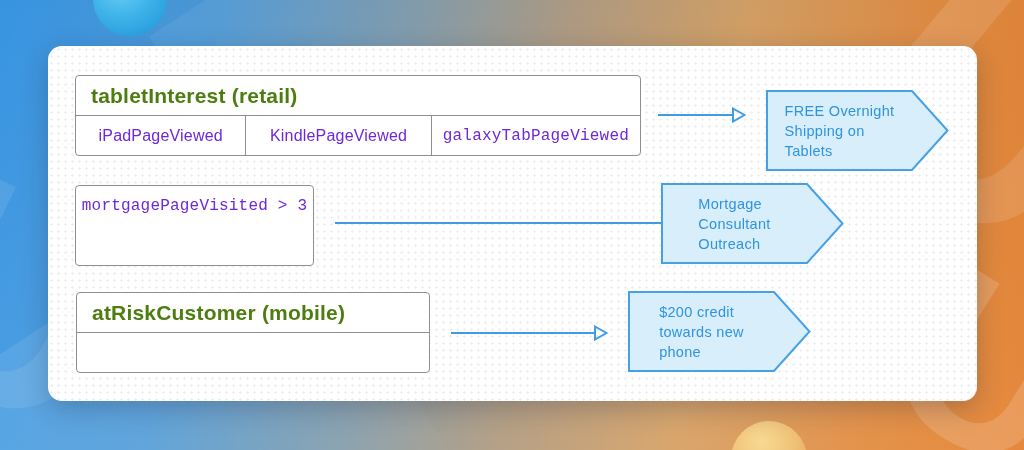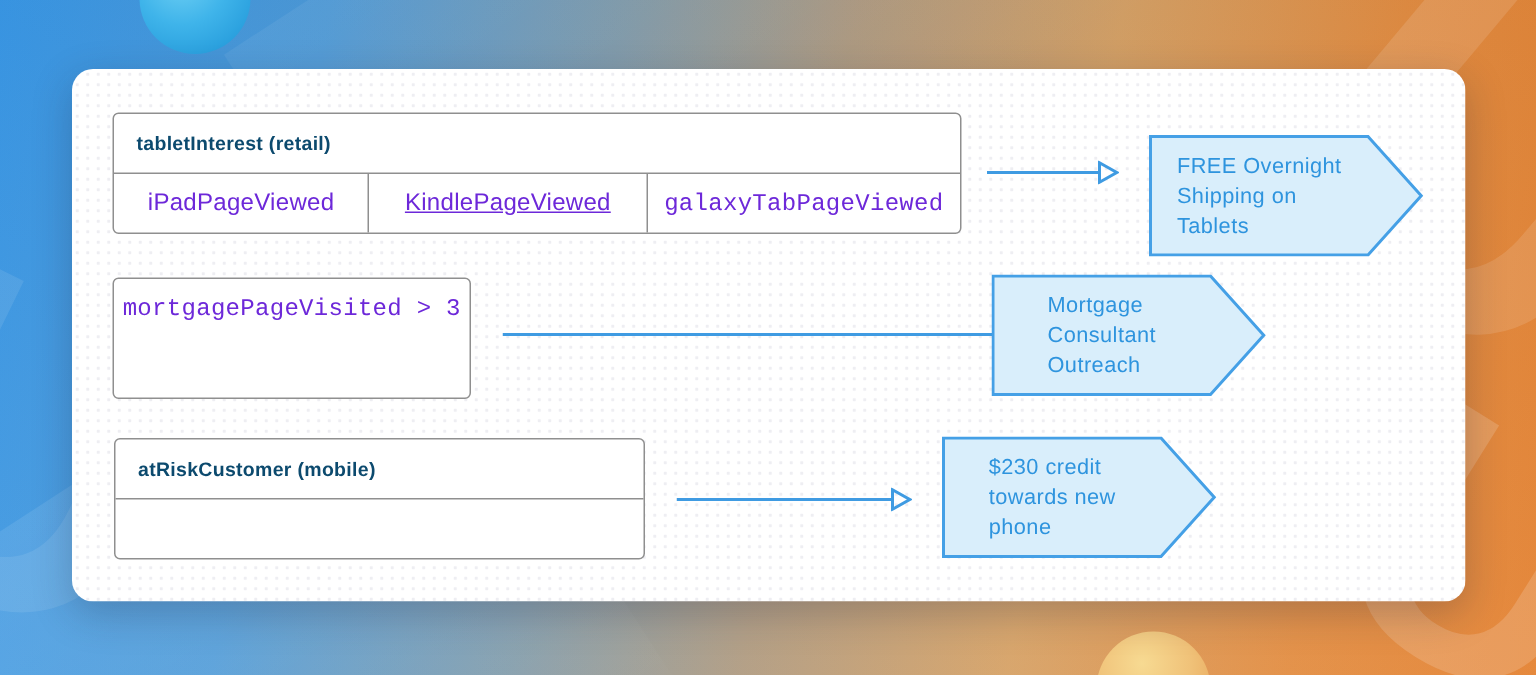--- a/index.html
+++ b/index.html
@@ -28,21 +28,21 @@
   .card{
     position:absolute;left:48px;top:46px;width:929px;height:355px;border-radius:14px;
     background-color:#fff;
     background-image:radial-gradient(rgba(115,115,150,0.12) 1px, transparent 1.3px);
     background-size:7px 7px;
     box-shadow:0 8px 26px rgba(25,30,60,0.25);
   }
   
   .tbl{position:absolute;background:#fff;border:1px solid var(--table-border,#8f8f8f);border-radius:4px;box-sizing:border-box;}
   .tbl-header{height:39px;display:flex;align-items:center;padding:0 15px;
-    font-size:13px;font-weight:bold;letter-spacing:0.2px;color:#0c4a6e;
+    font-size:21px;font-weight:bold;letter-spacing:0.2px;color:#4d7c0f;
     border-bottom:1px solid var(--table-border,#8f8f8f);}
   .tbl-row{display:flex;height:39px;}
   .tbl-cell{display:flex;align-items:center;justify-content:center;box-sizing:border-box;
     font-size:16px;letter-spacing:0.2px;color:#6d28d9;
     border-right:1px solid var(--table-border,#8f8f8f);}
   .tbl-cell:last-child{border-right:none;font-family:Liberation Mono, monospace;}
   
   .arrow{position:absolute;height:16px;}
   .arrow svg{display:block;}
   .arrow line{stroke:var(--arrow,#3f9be2);stroke-width:2;}
@@ -71,21 +71,21 @@
   <div class="wm wm-bottom">U</div>
   <div class="sphere sphere-blue"></div>
   <div class="sphere sphere-orange"></div>
 
   <div class="card">
 
     <div class="tbl" style="left:27px;top:29px;width:566px;height:81px;">
       <div class="tbl-header">tabletInterest (retail)</div>
       <div class="tbl-row">
         <div class="tbl-cell" style="width:171px;">iPadPageViewed</div>
-        <div class="tbl-cell" style="width:186px;text-decoration:underline;">KindlePageViewed</div>
+        <div class="tbl-cell" style="width:186px;">KindlePageViewed</div>
         <div class="tbl-cell" style="width:209px;">galaxyTabPageViewed</div>
       </div>
     </div>
     <div class="arrow" style="left:610px;top:61px;width:88px;">
       <svg width="88" height="16" viewBox="0 0 88 16">
         <line x1="0" y1="8" x2="75" y2="8"></line>
         <polygon points="75,1.5 86.5,8 75,14.5"></polygon>
       </svg>
     </div>
     <div class="badge" style="left:718px;top:28px;margin-top:16px;">
@@ -123,19 +123,19 @@
     <div class="arrow" style="left:403px;top:279px;width:157px;">
       <svg width="157" height="16" viewBox="0 0 157 16">
         <line x1="0" y1="8" x2="144" y2="8"></line>
         <polygon points="144,1.5 155.5,8 144,14.5"></polygon>
       </svg>
     </div>
     <div class="badge" style="left:580px;top:245px;">
       <svg width="183" height="81" viewBox="0 0 183 81">
         <polygon points="1,1 146,1 181.5,40.5 146,80 1,80"></polygon>
       </svg>
-      <div class="badge-label">$230 credit
+      <div class="badge-label">$200 credit
 towards new
 phone</div>
     </div>
 
   </div>
 </div>
 
 </body></html>

